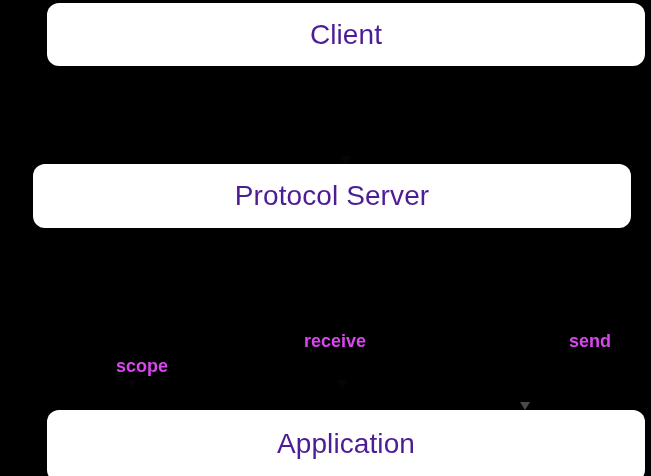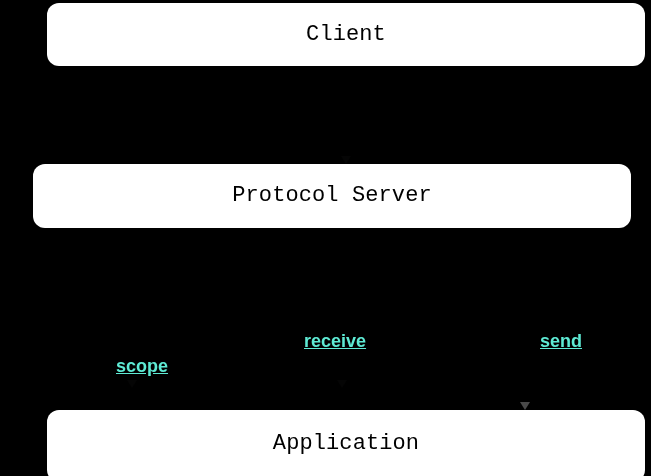--- a/index.html
+++ b/index.html
@@ -21,23 +21,23 @@
   .node-box {
     position: absolute;
     background: #ffffff;
     border-radius: 12px;
     box-sizing: border-box;
     display: flex;
     align-items: center;
     justify-content: center;
   }
   .node-label {
-    color: #000000;
-    font-family: Liberation Mono, monospace;
-    font-size: 22px;
+    color: #4c1d95;
+    font-family: Liberation Sans, sans-serif;
+    font-size: 28px;
     font-weight: 400;
     line-height: 1;
     letter-spacing: 0.1px;
     white-space: nowrap;
   }
   #box-client {
     left: 47px;
     top: 3px;
     width: 598px;
     height: 63px;
@@ -53,38 +53,37 @@
     top: 410px;
     width: 598px;
     height: 72px;
     border-radius: 12px;
   }
   #box-application .node-label {
     margin-top: -5px;
   }
   .edge-label {
     position: absolute;
-    color: #5eead4;
+    color: #d946ef;
     font-family: "Liberation Sans", sans-serif;
     font-size: 18px;
     font-weight: 700;
     line-height: 1;
     white-space: nowrap;
-    text-decoration: underline;
   }
   #label-scope {
     left: 116px;
     top: 357px;
   }
   #label-receive {
     left: 304px;
     top: 332px;
   }
   #label-send {
-    left: 540px;
+    left: 569px;
     top: 332px;
   }
   .connector {
     position: absolute;
     background: #000000;
   }
   .connector-line {
     width: 2px;
   }
   .arrowhead {

